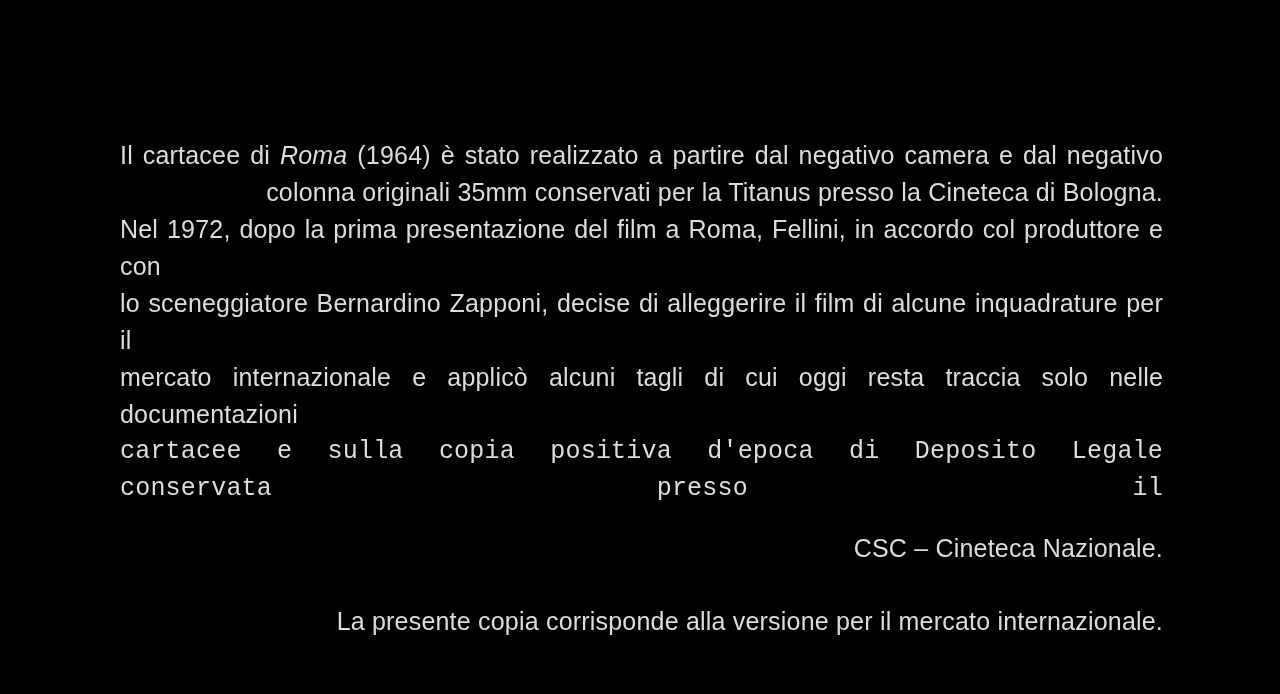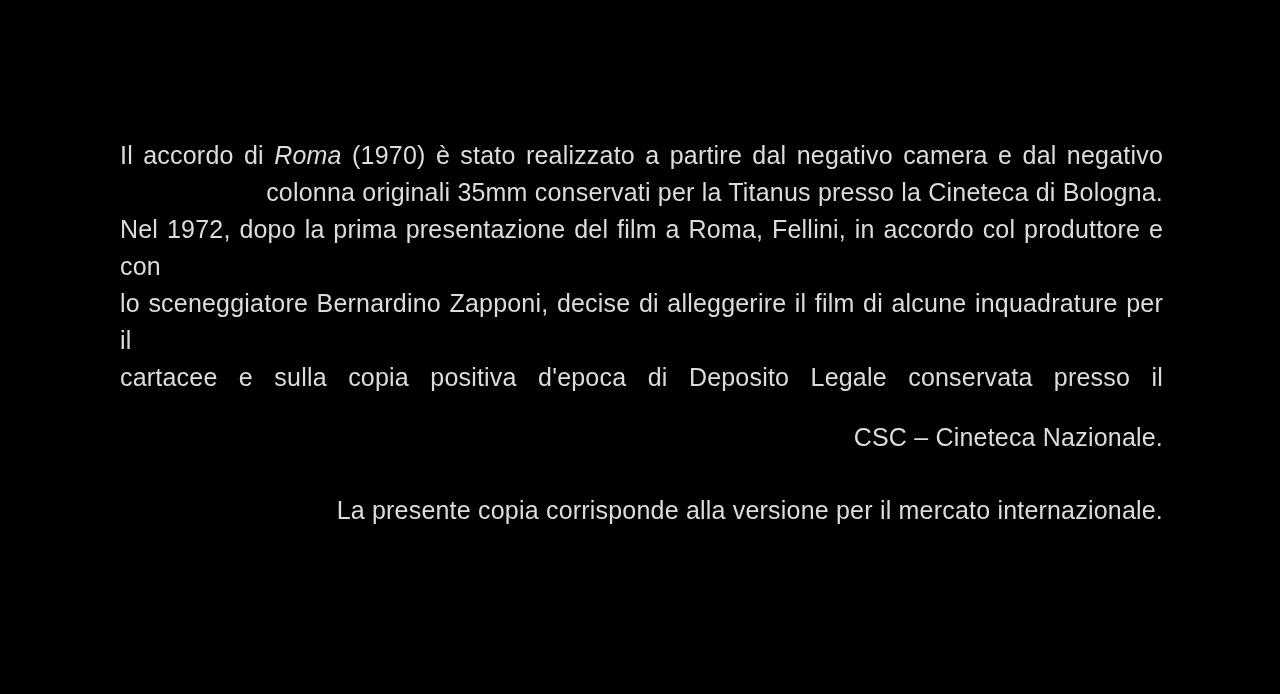--- a/index.html
+++ b/index.html
@@ -41,28 +41,29 @@
     margin-top: 36px;
   }
   p { margin: 0; }
 </style>
 </head>
 <body>
 
 <div class="title-card">
 
   <p>
-    <span class="line justified" style="display: block;"><span>Il accordo di </span><span class="italic">Roma</span><span> (1970) è stato realizzato a partire dal negativo camera e dal negativo</span></span>
+    <span class="line justified" style="display: block;"><span>Il cartacee di </span><span class="italic">Roma</span><span> (1964) è stato realizzato a partire dal negativo camera e dal negativo</span></span>
     <span class="line left" style="display: block;">colonna originali 35mm conservati per la Titanus presso la Cineteca di Bologna.</span>
   </p>
 
   <p>
     <span class="line justified" style="display: block;">Nel 1972, dopo la prima presentazione del film a Roma, Fellini, in accordo col produttore e con</span>
     <span class="line justified" style="display: block;">lo sceneggiatore Bernardino Zapponi, decise di alleggerire il film di alcune inquadrature per il</span>
-    <span class="line justified" style="display: block;">cartacee e sulla copia positiva d'epoca di Deposito Legale conservata presso il</span>
+    <span class="line justified" style="display: block;">mercato internazionale e applicò alcuni tagli di cui oggi resta traccia solo nelle documentazioni</span>
+    <span class="line justified" style="display: block; font-family: Liberation Mono, monospace;">cartacee e sulla copia positiva d'epoca di Deposito Legale conservata presso il</span>
     <span class="line left" style="display: block; margin-top: 23px;">CSC – Cineteca Nazionale.</span>
   </p>
 
   <p class="para-gap">
     <span class="line left" style="display: block;">La presente copia corrisponde alla versione per il mercato internazionale.</span>
   </p>
 
 
 </div>
 

